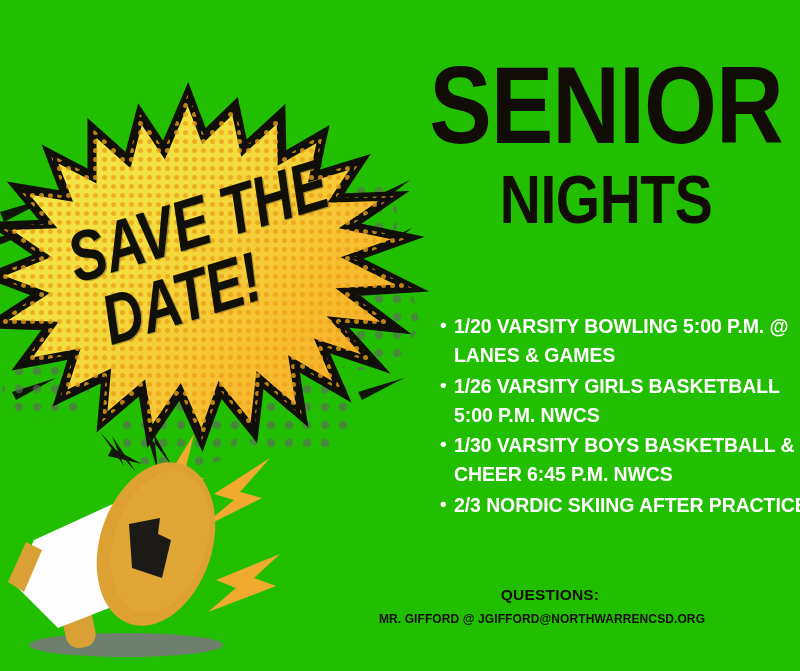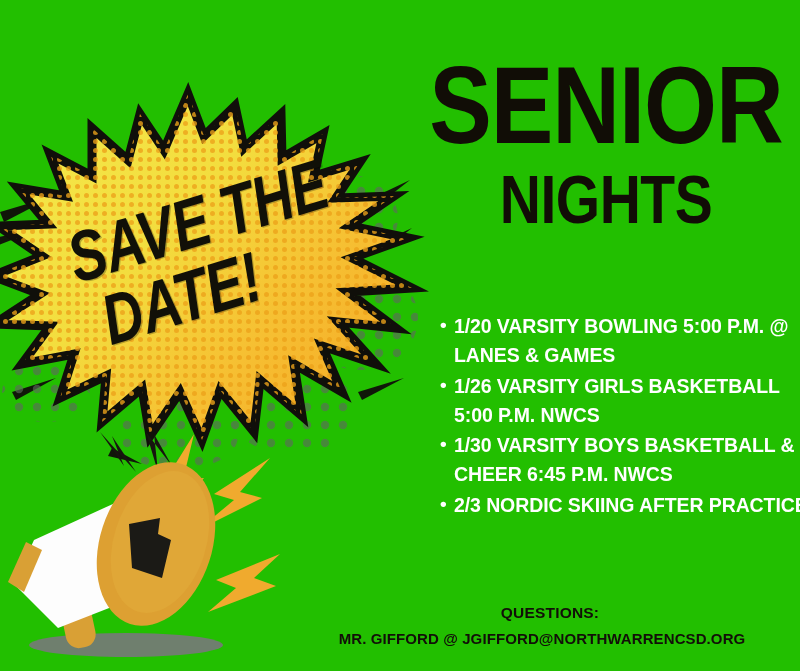--- a/index.html
+++ b/index.html
@@ -141,37 +141,37 @@
     left: 0;
     top: -1px;
     color: #ffffff;
     font-size: 19px;
   }
 
   
   #footer-block {
     position: absolute;
     left: 300px;
-    top: 604px;
+    top: 586px;
     width: 500px;
     text-align: center;
   }
   #questions-label {
     color: #120f08;
     font-family: "Liberation Sans", sans-serif;
     font-weight: bold;
     font-size: 15.5px;
     letter-spacing: 0.2px;
     margin: 0;
   }
   #contact-line {
     color: #120f08;
     font-family: "Liberation Sans", sans-serif;
     font-weight: bold;
-    font-size: 15px;
+    font-size: 12px;
     letter-spacing: 0.1px;
     margin: 8px 16px 0 0;
     white-space: nowrap;
   }
 </style>
 </head>
 <body>
 
 <div id="flyer">
 

